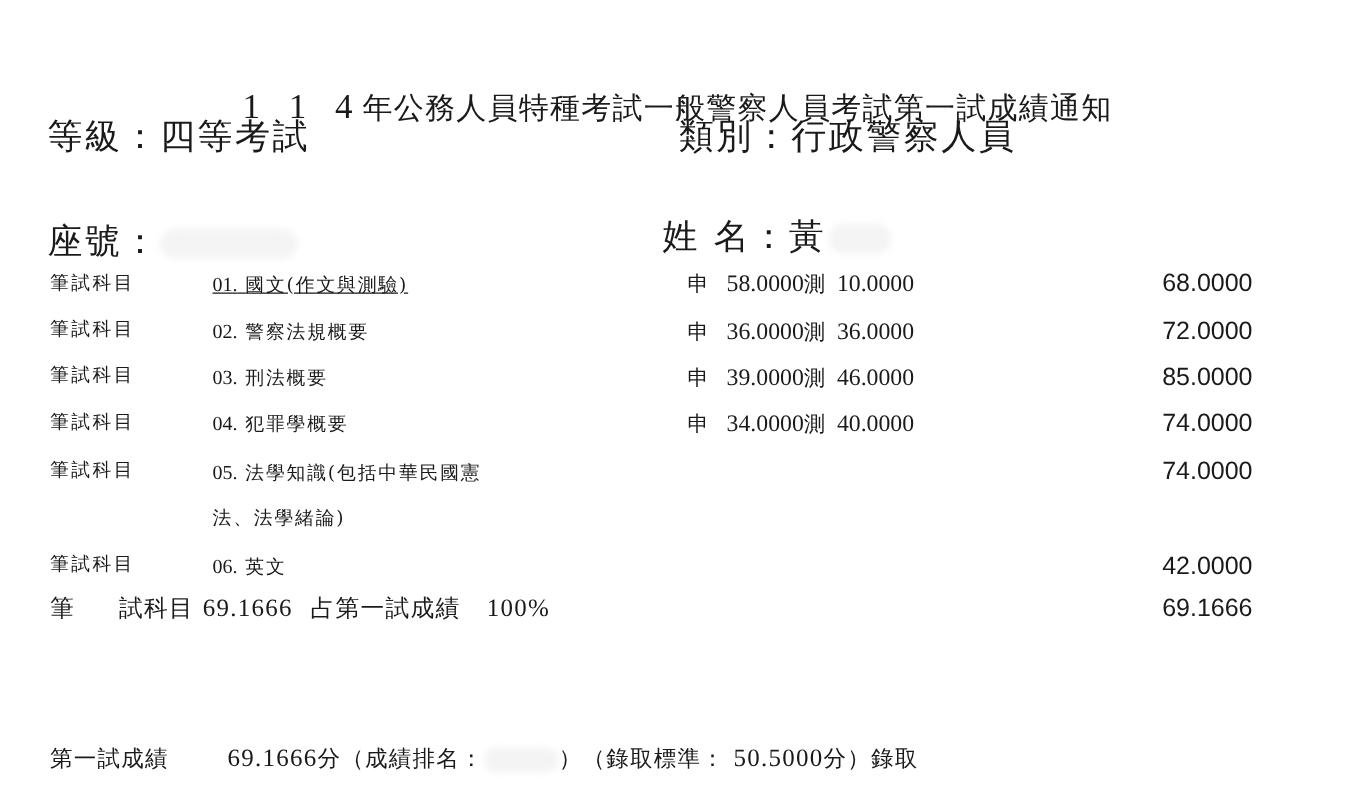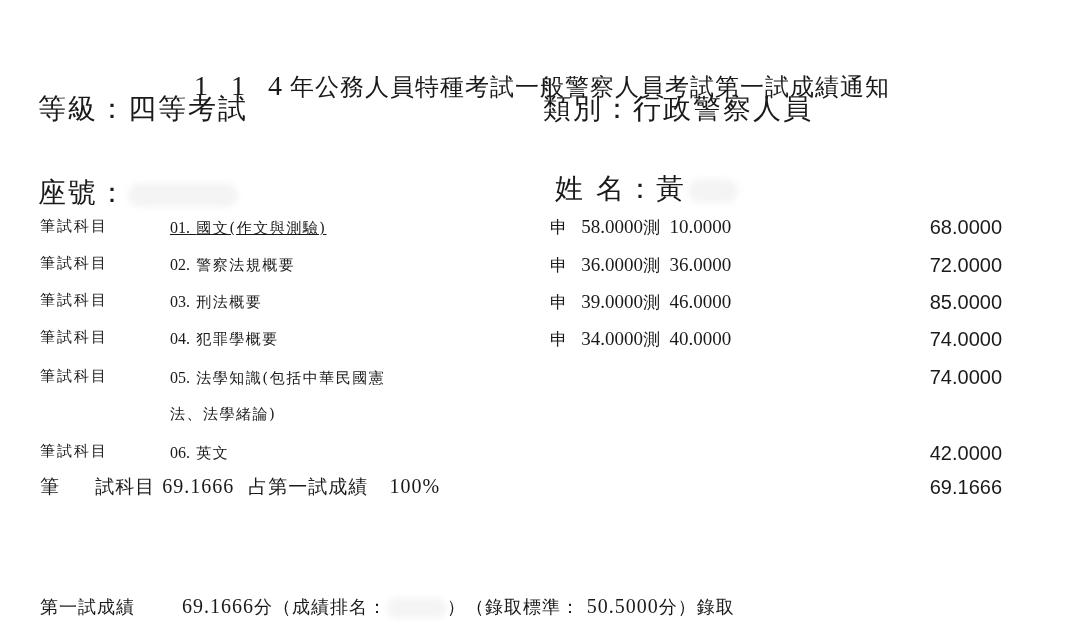--- a/index.html
+++ b/index.html
@@ -49,21 +49,21 @@
 
 <div class="abs hdr" style="top:90px; left:38px;">
   <span>等級：</span><span>四等考試</span>
 </div>
 <div class="abs hdr" style="top:90px; left:543px;">
   <span>類別：</span><span>行政警察人員</span>
 </div>
 <div class="abs hdr" style="top:174px; left:38px;">
   <span>座號：</span><span class="blur" style="width:110px; height:24px;"></span>
 </div>
-<div class="abs hdr" style="top:170px; left:555px;">
+<div class="abs hdr" style="top:170px; left:530px;">
   <span>姓 名：</span><span>黃</span><span class="blur" style="width:50px; height:24px; margin-left:2px;"></span>
 </div>
 
 <div>
 
   <div class="abs row-label" style="top:217px; left:40px;">筆試科目</div>
   <div class="abs subj" style="top:219px; left:170px;text-decoration:underline;"><span class="no">01.</span> <span>國文(作文與測驗)</span></div>
   <div class="abs scoreline" style="top:216px; left:550px;">
     <span class="cjk">申</span>&nbsp;&nbsp;&nbsp;<span>58.0000</span><span class="cjk">測</span>&nbsp;&nbsp;<span>10.0000</span>
   </div>

